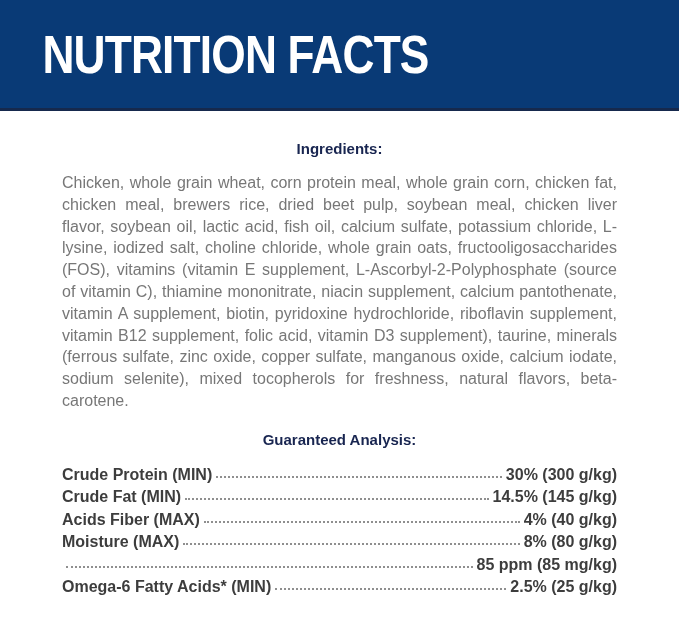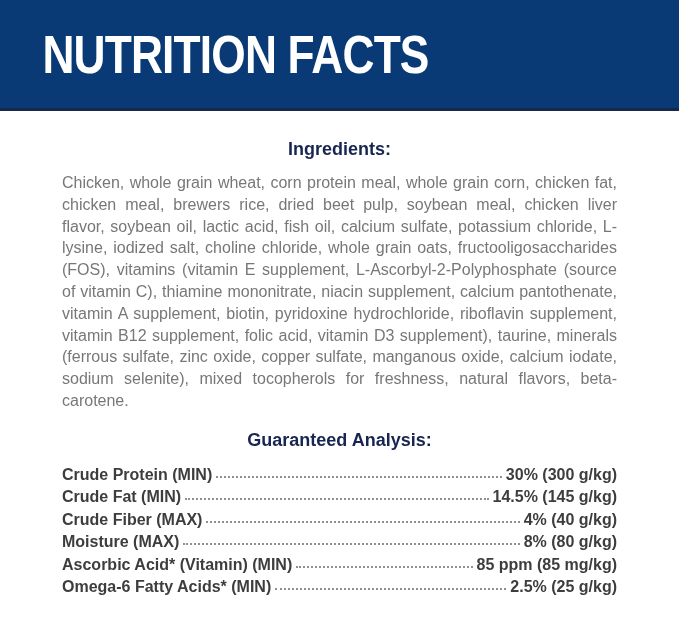--- a/index.html
+++ b/index.html
@@ -26,21 +26,21 @@
   .banner-title{
     color:#ffffff;font-size:54px;font-weight:700;letter-spacing:-1px;
     transform:scaleX(0.82);transform-origin:center;
     white-space:nowrap;margin:0;
   }
   .content{
     padding:0 62px;
   }
   .section-heading{
     text-align:center;color:var(--heading);
-    font-size:18px;font-weight:700;line-height:24px;
+    font-size:15px;font-weight:700;line-height:24px;
     margin:0;
   }
   .ingredients-heading{margin-top:26px;}
   .ingredients-text{
     margin-top:11px;
     color:var(--body-text);
     font-size:16px;line-height:21.8px;
     text-align:justify;
   }
   .ga-heading{margin-top:15px;}
@@ -78,31 +78,30 @@
       <span class="ga-label">Crude Protein (MIN)</span>
       <span class="ga-leader"></span>
       <span class="ga-value">30% (300 g/kg)</span>
     </div>
     <div class="ga-row">
       <span class="ga-label">Crude Fat (MIN)</span>
       <span class="ga-leader"></span>
       <span class="ga-value">14.5% (145 g/kg)</span>
     </div>
     <div class="ga-row">
-      <span class="ga-label">Crude Fiber (MAX)</span>
+      <span class="ga-label">Acids Fiber (MAX)</span>
       <span class="ga-leader"></span>
       <span class="ga-value">4% (40 g/kg)</span>
     </div>
     <div class="ga-row">
       <span class="ga-label">Moisture (MAX)</span>
       <span class="ga-leader"></span>
       <span class="ga-value">8% (80 g/kg)</span>
     </div>
     <div class="ga-row">
-      <span class="ga-label">Ascorbic Acid* (Vitamin) (MIN)</span>
       <span class="ga-leader"></span>
       <span class="ga-value">85 ppm (85 mg/kg)</span>
     </div>
     <div class="ga-row">
       <span class="ga-label">Omega-6 Fatty Acids* (MIN)</span>
       <span class="ga-leader"></span>
       <span class="ga-value">2.5% (25 g/kg)</span>
     </div>
   </div>
 

